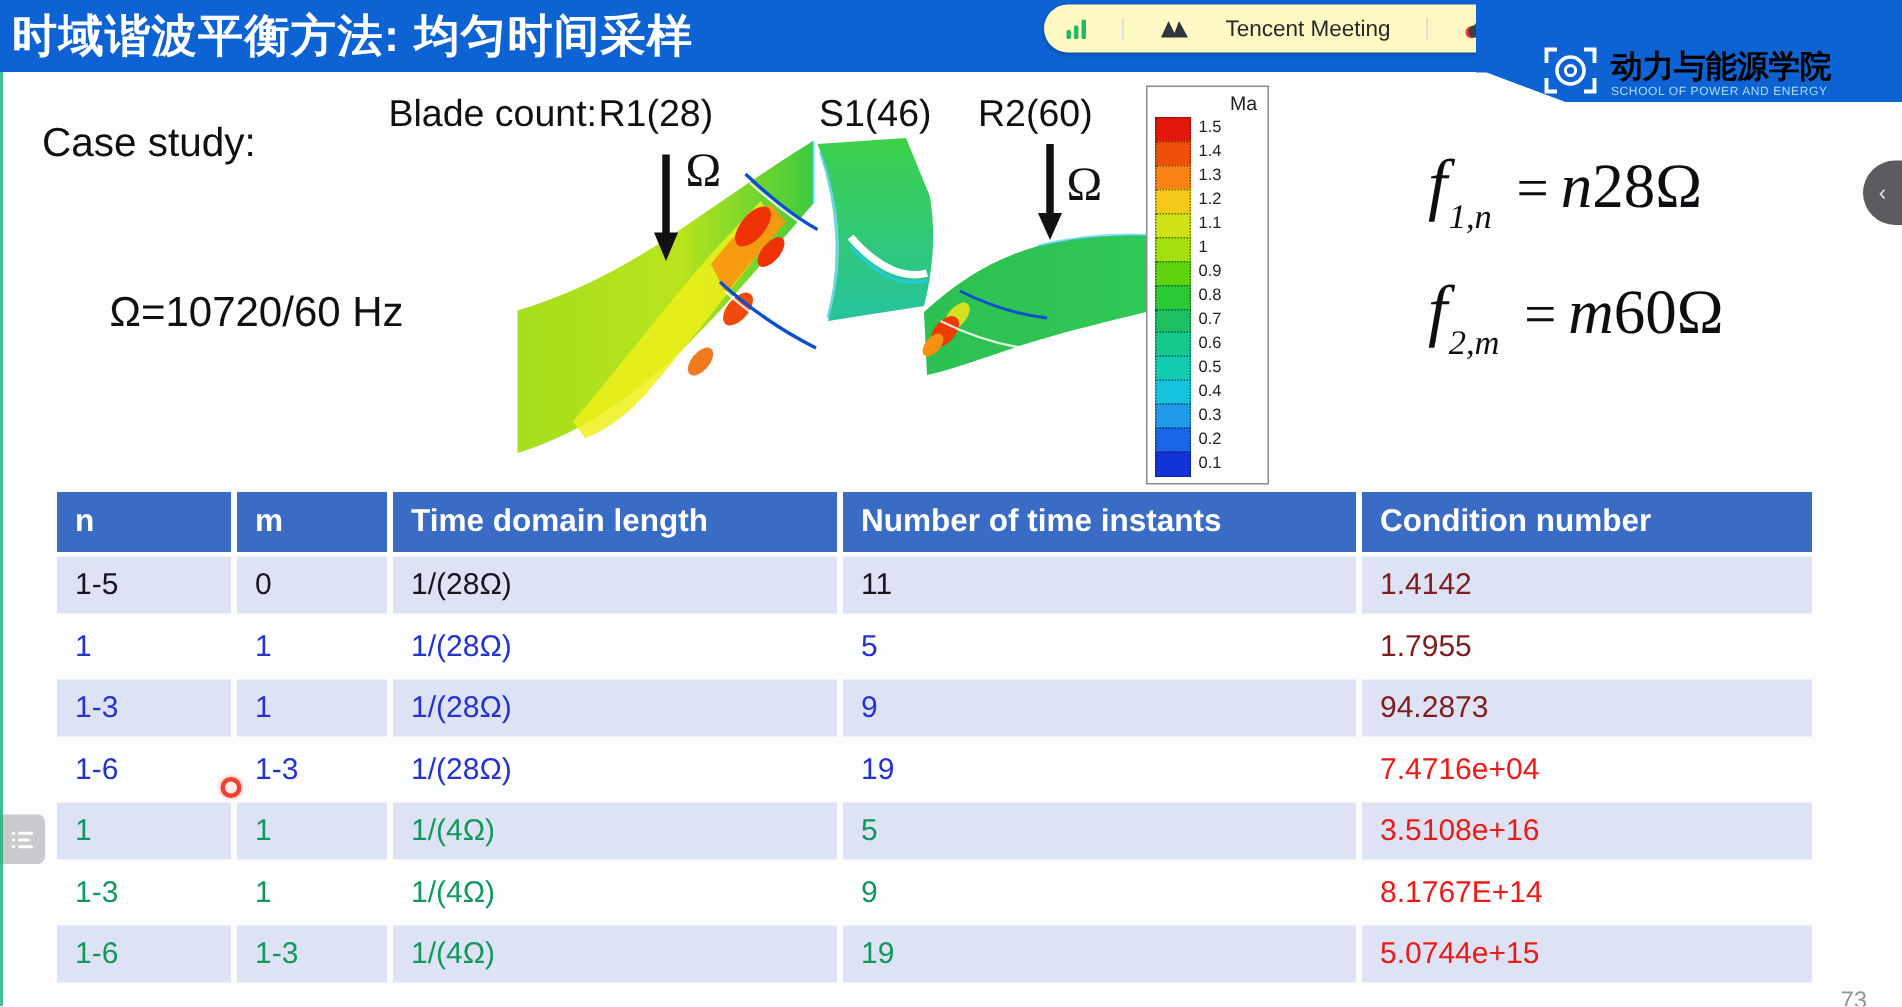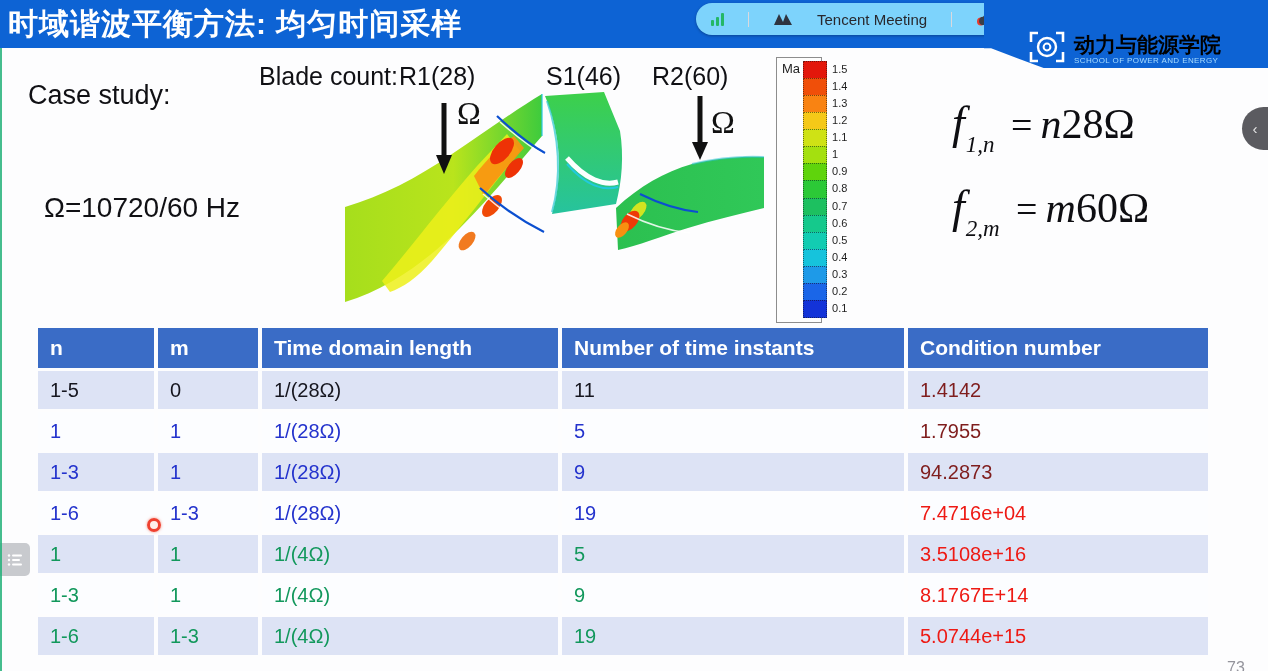--- a/index.html
+++ b/index.html
@@ -4,21 +4,21 @@
 <style>
   html,body{margin:0;padding:0;}
   .screen{position:relative;width:1268px;height:671px;background:#fdfdfe;overflow:hidden;
           font-family:"Liberation Sans","DejaVu Sans",sans-serif;}
 
   
   .topbar{position:absolute;left:0;top:0;width:1268px;height:48px;background:#0d63d4;}
   .slide-title{position:absolute;left:8px;top:4px;font-size:30px;font-weight:bold;color:#fff;letter-spacing:1px;white-space:nowrap;}
 
   
-  .pill{position:absolute;left:696px;top:3px;height:32px;background:#7dd3fc;border-radius:17px;
+  .pill{position:absolute;left:696px;top:3px;height:32px;background:#fef9c3;border-radius:17px;
         display:flex;align-items:center;padding:0 15px;gap:24px;box-shadow:0 1px 3px rgba(0,0,0,.3);box-sizing:border-box;text-align:center;}
   .sig{display:flex;align-items:flex-end;gap:2px;height:14px;}
   .sig i{display:block;width:3px;background:#24b766;border-radius:1px;}
   .sig i:nth-child(1){height:6px}.sig i:nth-child(2){height:9px}.sig i:nth-child(3){height:13px}
   .pill .sep{width:1px;height:15px;background:#d9d9de;}
   .pill .txt{font-size:15px;color:#28282d;white-space:nowrap;}
 
   
   .banner{position:absolute;left:984px;top:0;width:284px;height:68px;background:#0d63d4;
           clip-path:polygon(0 0,100% 0,100% 100%,21% 100%,2.5% 71%,0 71%);
@@ -28,29 +28,29 @@
 
   
   .chev-tab{position:absolute;left:1242px;top:107px;width:26px;height:43px;background:rgba(77,77,82,.92);
             border-radius:22px 0 0 22px;display:flex;align-items:center;justify-content:center;
             color:#e6e6e6;font-size:15px;}
 
   
   .case{position:absolute;left:28px;top:80px;font-size:27px;color:#101014;}
   .bl{position:absolute;top:62px;font-size:25px;color:#101014;white-space:nowrap;}
   .bl-label{left:259px}.bl-r1{left:399px}.bl-s1{left:546px}.bl-r2{left:652px}
-  .omega-line{position:absolute;left:44px;top:192px;font-size:28px;color:#101014;}
+  .omega-line{position:absolute;left:73px;top:192px;font-size:28px;color:#101014;}
   .uniform{position:absolute;left:36px;top:285px;font-size:27px;color:#101014;}
 
   
   .cfd{position:absolute;left:252px;top:56px;width:514px;height:266px;}
 
   
-  .colorbar{position:absolute;left:764px;top:57px;width:46px;height:266px;background:#fdfdfd;
-            border:1px solid #8d8d8d;box-sizing:border-box;padding:3px 4px 5px 5px;display:flex;flex-direction:row;margin-left:12px;}
+  .colorbar{position:absolute;left:764px;top:57px;width:82px;height:266px;background:#fdfdfd;
+            border:1px solid #8d8d8d;box-sizing:border-box;padding:3px 4px 5px 5px;display:flex;flex-direction:column;}
   .cb-title{font-size:13px;color:#1e1e1e;text-align:right;padding-right:3px;height:17px;}
   .cb-rows{flex:1;display:flex;flex-direction:column;text-align:center;}
   .cb-row{flex:1;display:flex;align-items:stretch;gap:5px;}
   .cb-sw{width:24px;border:1px dotted rgba(20,20,20,.55);box-sizing:border-box;margin-bottom:-1px;}
   .cb-lb{font-size:11px;color:#1e1e1e;align-self:center;line-height:1;}
 
   
   .formulas{position:absolute;left:952px;top:96px;color:#0e0e12;}
   .formula{height:84px;white-space:nowrap;}
   .f-base{font-family:"Liberation Serif","DejaVu Serif",serif;font-style:italic;font-size:46px;}

